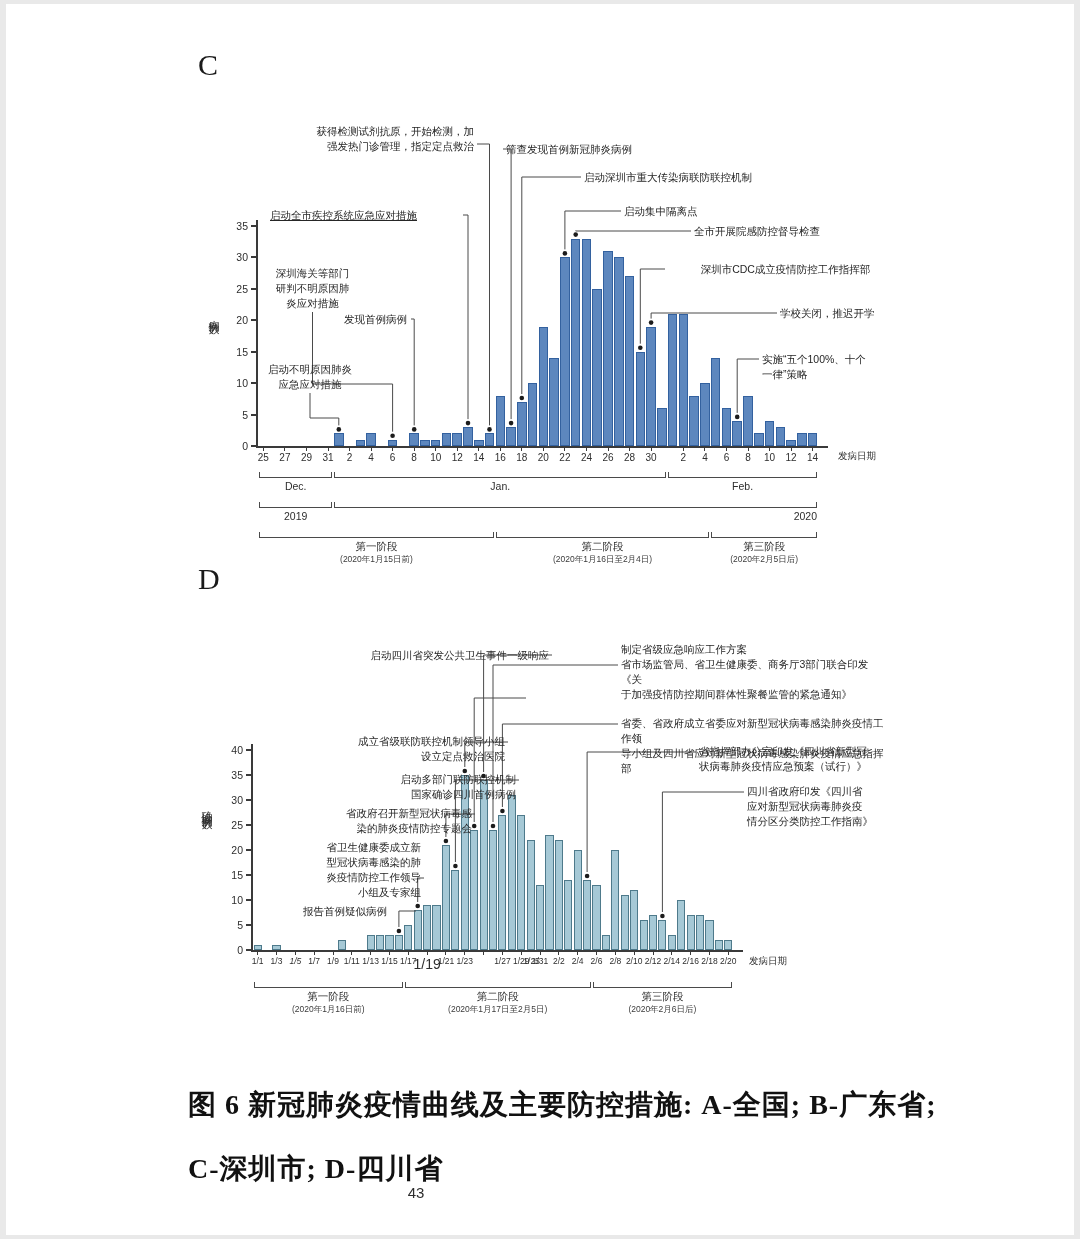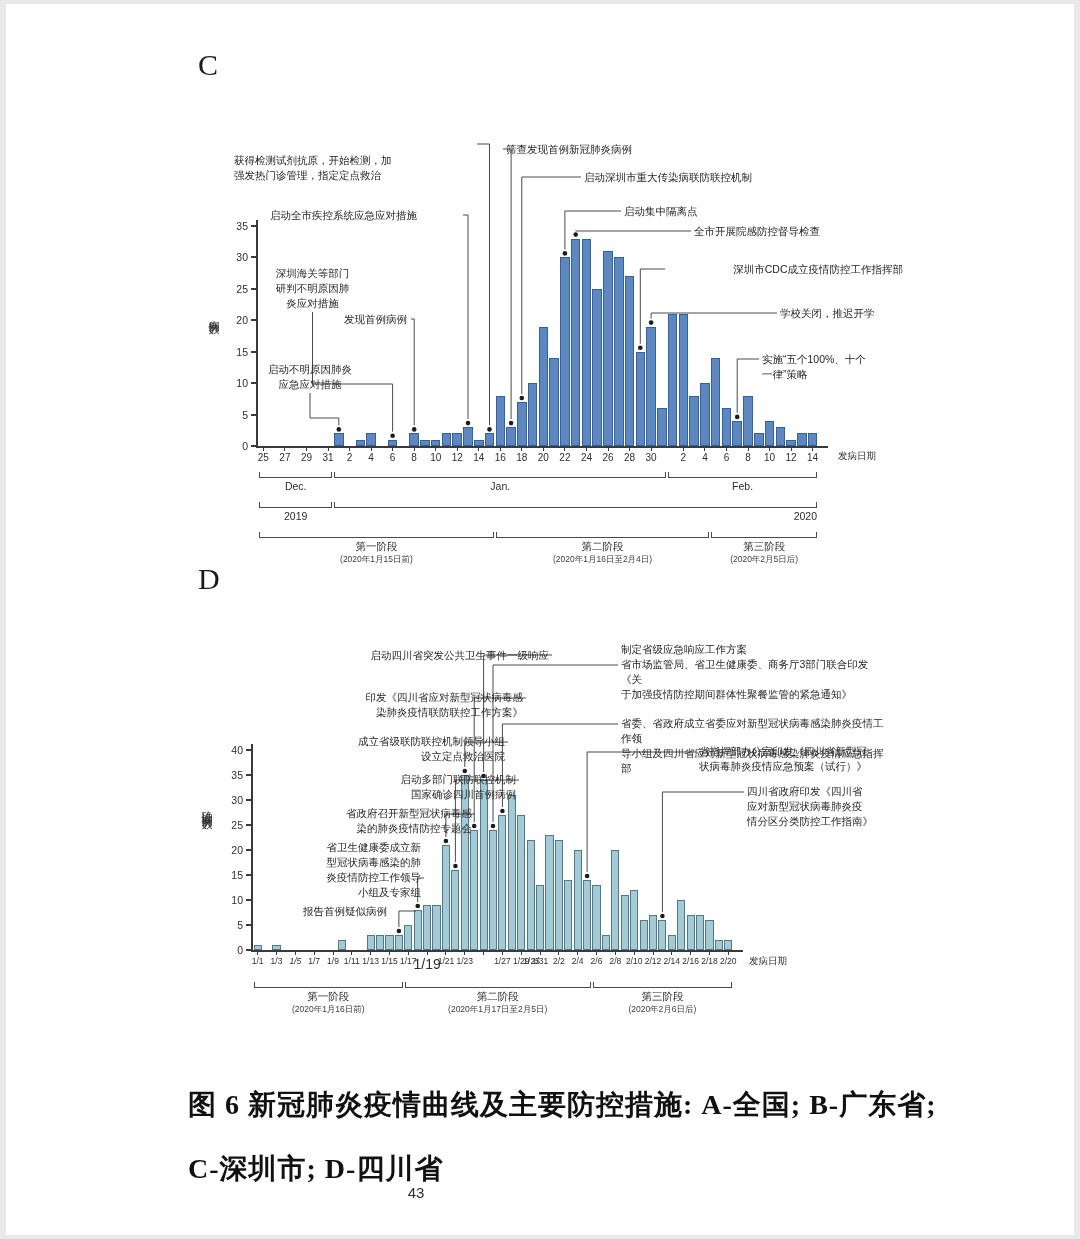--- a/index.html
+++ b/index.html
@@ -182,45 +182,45 @@
         <circle cx="444.3" cy="231.7" r="2.3" fill="#1c1c1c"></circle>
         <polyline points="215.0,203.0 218.2,203.0 218.2,309.4" fill="none" stroke="#4a4a4a" stroke-width="1"></polyline>
         <circle cx="218.2" cy="313.4" r="2.3" fill="#1c1c1c"></circle>
         <polyline points="581.0,197.0 455.1,197.0 455.1,202.6" fill="none" stroke="#4a4a4a" stroke-width="1"></polyline>
         <circle cx="455.1" cy="206.6" r="2.3" fill="#1c1c1c"></circle>
         <polyline points="114.0,277.0 114.0,302.0 142.8,302.0 142.8,309.4" fill="none" stroke="#4a4a4a" stroke-width="1"></polyline>
         <circle cx="142.8" cy="313.4" r="2.3" fill="#1c1c1c"></circle>
         <polyline points="563.0,243.0 541.2,243.0 541.2,296.9" fill="none" stroke="#4a4a4a" stroke-width="1"></polyline>
         <circle cx="541.2" cy="300.9" r="2.3" fill="#1c1c1c"></circle>
       </svg>
-      <div class="ann" style="left: 38px; top: 37px; width: 240px; text-align: left;">
+      <div class="ann" style="left: 38px; top: 8px; width: 240px; text-align: right;">
         <div>获得检测试剂抗原，开始检测，加</div>
         <div>强发热门诊管理，指定定点救治</div>
       </div>
       <div class="ann" style="left: 310px; top: 26px; width: 190px; text-align: left;">
         <div>筛查发现首例新冠肺炎病例</div>
       </div>
       <div class="ann" style="left: 388px; top: 54px; width: 245px; text-align: left;">
         <div>启动深圳市重大传染病联防联控机制</div>
       </div>
-      <div class="ann" style="left: 74px; top: 92px; width: 190px; text-align: left;">
+      <div class="ann" style="left: 74px; top: 92px; width: 190px; text-align: left; text-decoration: underline;">
         <div>启动全市疾控系统应急应对措施</div>
       </div>
       <div class="ann" style="left: 428px; top: 88px; width: 100px; text-align: left;">
         <div>启动集中隔离点</div>
       </div>
       <div class="ann" style="left: 498px; top: 108px; width: 170px; text-align: left;">
         <div>全市开展院感防控督导检查</div>
       </div>
       <div class="ann" style="left: 64px; top: 150px; width: 105px; text-align: center;">
         <div>深圳海关等部门</div>
         <div>研判不明原因肺</div>
         <div>炎应对措施</div>
       </div>
-      <div class="ann" style="left: 472px; top: 146px; width: 235px; text-align: right;">
+      <div class="ann" style="left: 472px; top: 146px; width: 235px; text-align: center;">
         <div>深圳市CDC成立疫情防控工作指挥部</div>
       </div>
       <div class="ann" style="left: 148px; top: 196px; width: 64px; text-align: left;">
         <div>发现首例病例</div>
       </div>
       <div class="ann" style="left: 584px; top: 190px; width: 120px; text-align: left; font-family: Liberation Serif, serif;">
         <div>学校关闭，推迟开学</div>
       </div>
       <div class="ann" style="left: 58px; top: 246px; width: 112px; text-align: center;">
         <div>启动不明原因肺炎</div>
@@ -396,24 +396,20 @@
         <div>染的肺炎疫情防控专题会</div>
       </div>
       <div class="ann" style="left: 155px; top: 140px; width: 170px; text-align: right;">
         <div>启动多部门联防联控机制</div>
         <div>国家确诊四川首例病例</div>
       </div>
       <div class="ann" style="left: 92px; top: 102px; width: 222px; text-align: right;">
         <div>成立省级联防联控机制领导小组</div>
         <div>设立定点救治医院</div>
       </div>
-      <div class="ann" style="left: 100px; top: 58px; width: 232px; text-align: right;">
-        <div>印发《四川省应对新型冠状病毒感</div>
-        <div>染肺炎疫情联防联控工作方案》</div>
-      </div>
       <div class="ann" style="left: 96px; top: 16px; width: 262px; text-align: right;">
         <div>启动四川省突发公共卫生事件一级响应</div>
       </div>
       <div class="ann" style="left: 430px; top: 10px; width: 268px; text-align: left;">
         <div>制定省级应急响应工作方案</div>
         <div>省市场监管局、省卫生健康委、商务厅3部门联合印发《关</div>
         <div>于加强疫情防控期间群体性聚餐监管的紧急通知》</div>
       </div>
       <div class="ann" style="left: 508px; top: 112px; width: 192px; text-align: left;">
         <div>省指挥部办公室印发《四川省新型冠</div>

